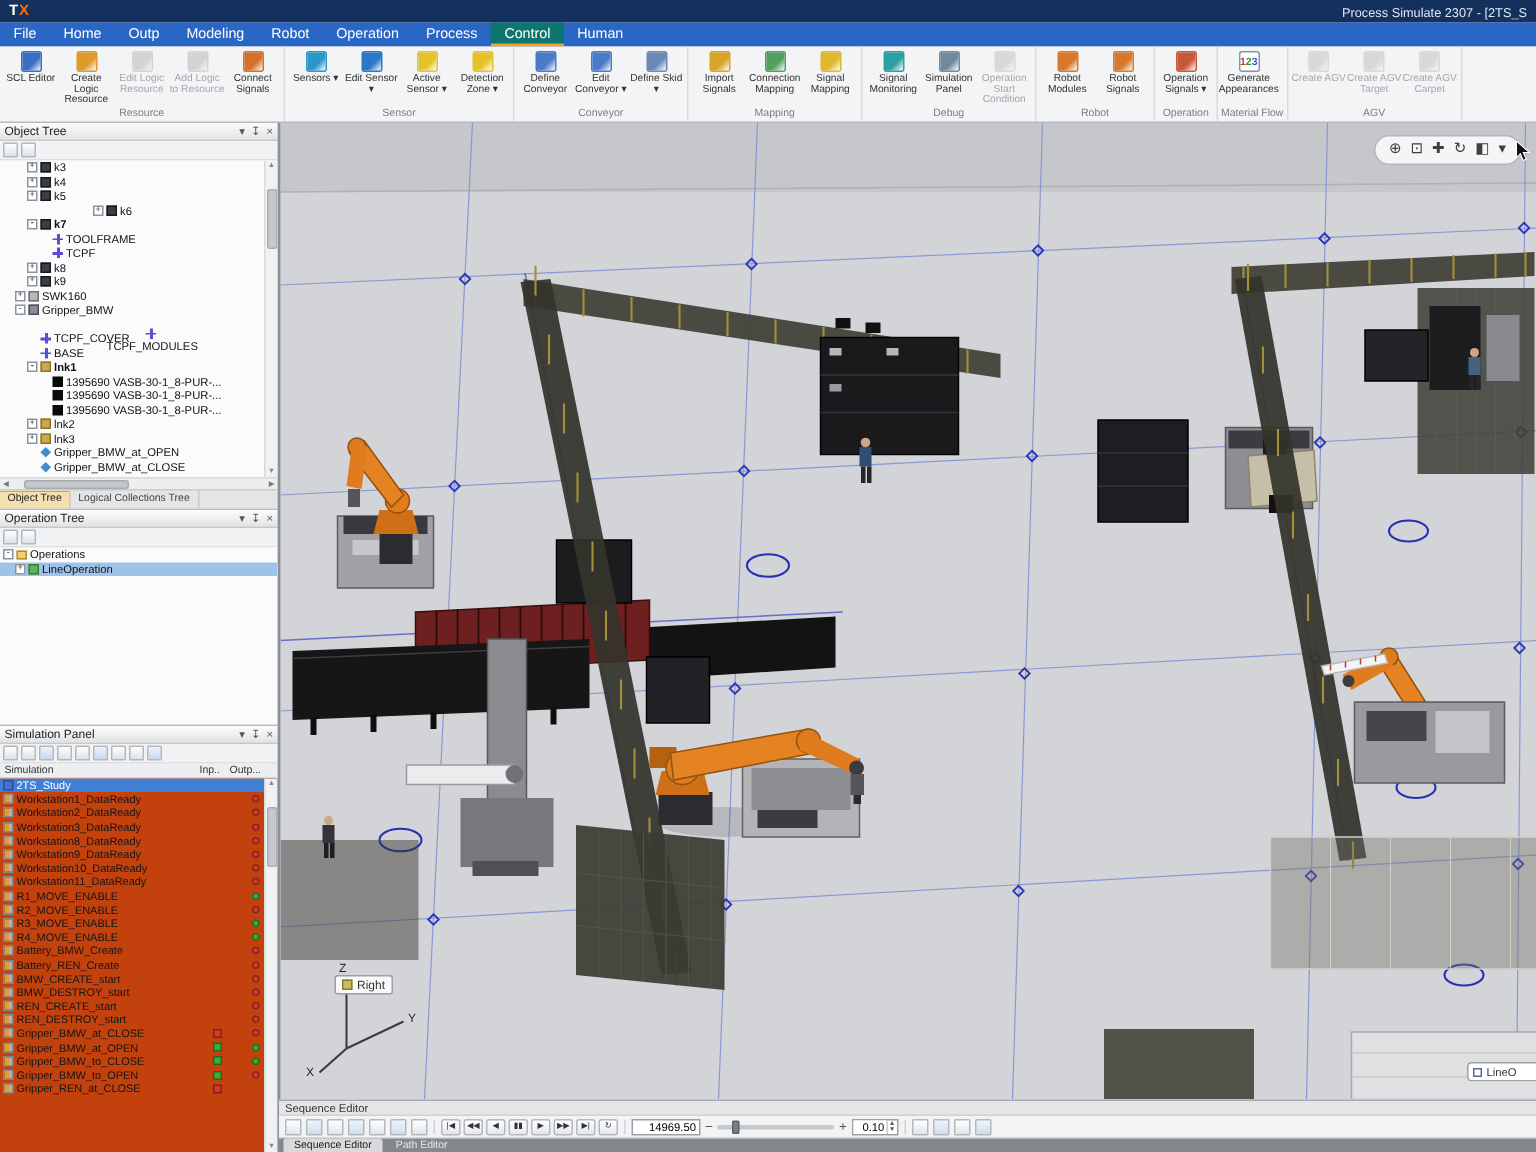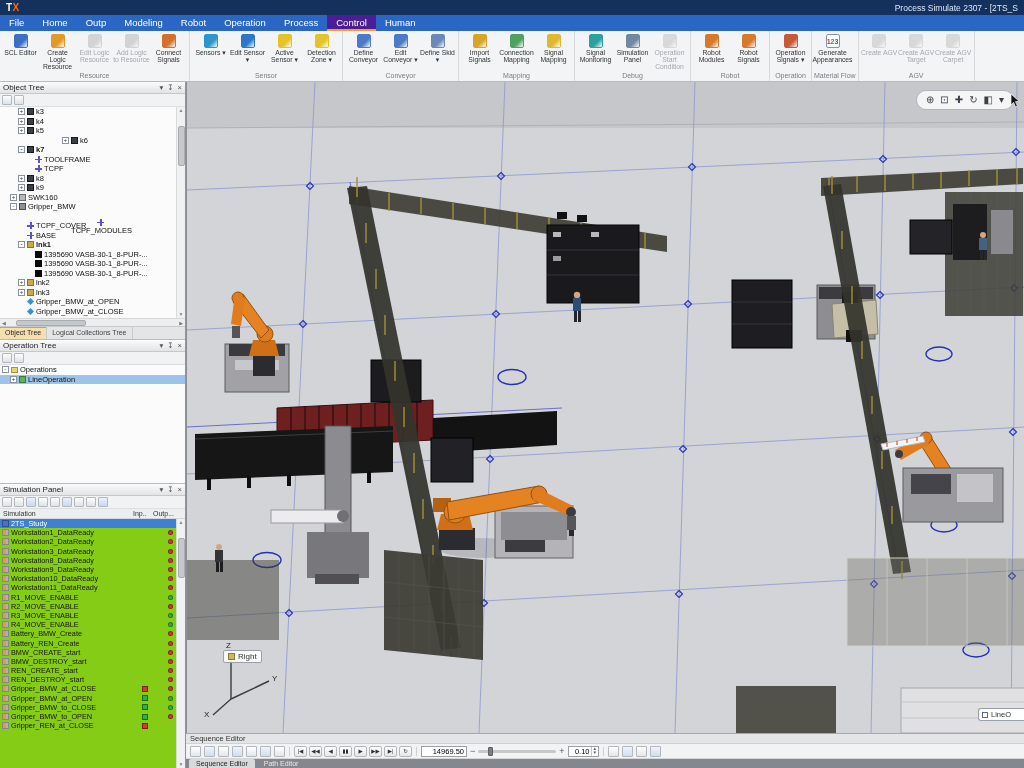--- a/index.html
+++ b/index.html
@@ -8,21 +8,21 @@
 
 
 #titlebar{position:absolute;left:0;top:0;width:1024px;height:15px;background:#14305c;color:#fff;display:flex;align-items:center;padding:0 6px}
 #logo{font-weight:bold;font-size:10px;letter-spacing:.5px}
 #logo .lx{color:#ff6a00}
 #win-title{margin-left:auto;font-size:8.5px;color:#dfe8f6;white-space:nowrap;overflow:hidden}
 
 
 #menubar{position:absolute;left:0;top:15px;width:1024px;height:16px;background:#2a67c5;display:flex;color:#fff}
 .menu-item{padding:0 9px;font-size:9.5px;line-height:16px}
-.menu-item.active{background:#4c1d95;box-shadow:inset 0 -2px 0 #f0a030}
+.menu-item.active{background:#0f766e;box-shadow:inset 0 -2px 0 #f0a030}
 
 
 #ribbon{position:absolute;left:0;top:31px;width:1024px;height:51px;background:#f3f4f5;border-bottom:1px solid #b9babd;display:flex;overflow:hidden}
 .rgroup{display:flex;flex-direction:column;border-right:1px solid #d8d9db;padding:1px 2px 0;flex:none}
 .rbuttons{display:flex;flex:1}
 .rbtn{width:37px;display:flex;flex-direction:column;align-items:center;padding-top:2px;gap:1px}
 .ribbon-ico{width:14px;height:14px;border-radius:2px;border:1px solid #8894a2;flex:none}
 .rlabel{font-size:6.8px;line-height:7.2px;text-align:center;color:#333}
 .rbtn.disabled .rlabel{color:#a4a8ad}
 .rbtn.disabled .ribbon-ico{opacity:.4;filter:grayscale(1)}
@@ -71,21 +71,21 @@
 
 .vscroll{position:absolute;right:0;top:0;bottom:0;width:9px;background:#f0f1f2;border-left:1px solid #d8dadc;display:flex;flex-direction:column;align-items:center;font-size:5px;color:#888}
 .varrow{line-height:7px}
 .vthumb{width:7px;height:40px;background:#c6c8cc;border:1px solid #aaacb0;border-radius:2px;margin-top:12px}
 
 
 #sim-colhead{height:10px;display:flex;align-items:center;font-size:7px;color:#333;background:#eceeef;border-bottom:1px solid #d4d6d8;padding-left:3px;flex:none}
 #sim-colhead .c-label{flex:1}
 #sim-colhead .c-inp{width:20px}
 #sim-colhead .c-outp{width:32px}
-#sim-rows{flex:1;overflow:hidden;background:#84cc16;position:relative}
+#sim-rows{flex:1;overflow:hidden;background:#c2410c;position:relative}
 .sim-row{display:flex;align-items:center;height:9.2px;font-size:7.3px;color:#151515;padding-left:2px}
 .sim-row.selected{background:#3f7fd6;color:#fff}
 .sim-label{flex:1;overflow:hidden;white-space:nowrap}
 .sim-inp{width:20px;display:flex;justify-content:center;flex:none}
 .sim-outp{width:30px;display:flex;justify-content:center;flex:none}
 .sq{width:6px;height:6px;border:1px solid rgba(0,0,0,.4)}
 .dot{width:5px;height:5px;border-radius:50%;border:1px solid rgba(0,0,0,.35)}
 .red{background:#d23a2a}.green{background:#35b03a}
 
 

